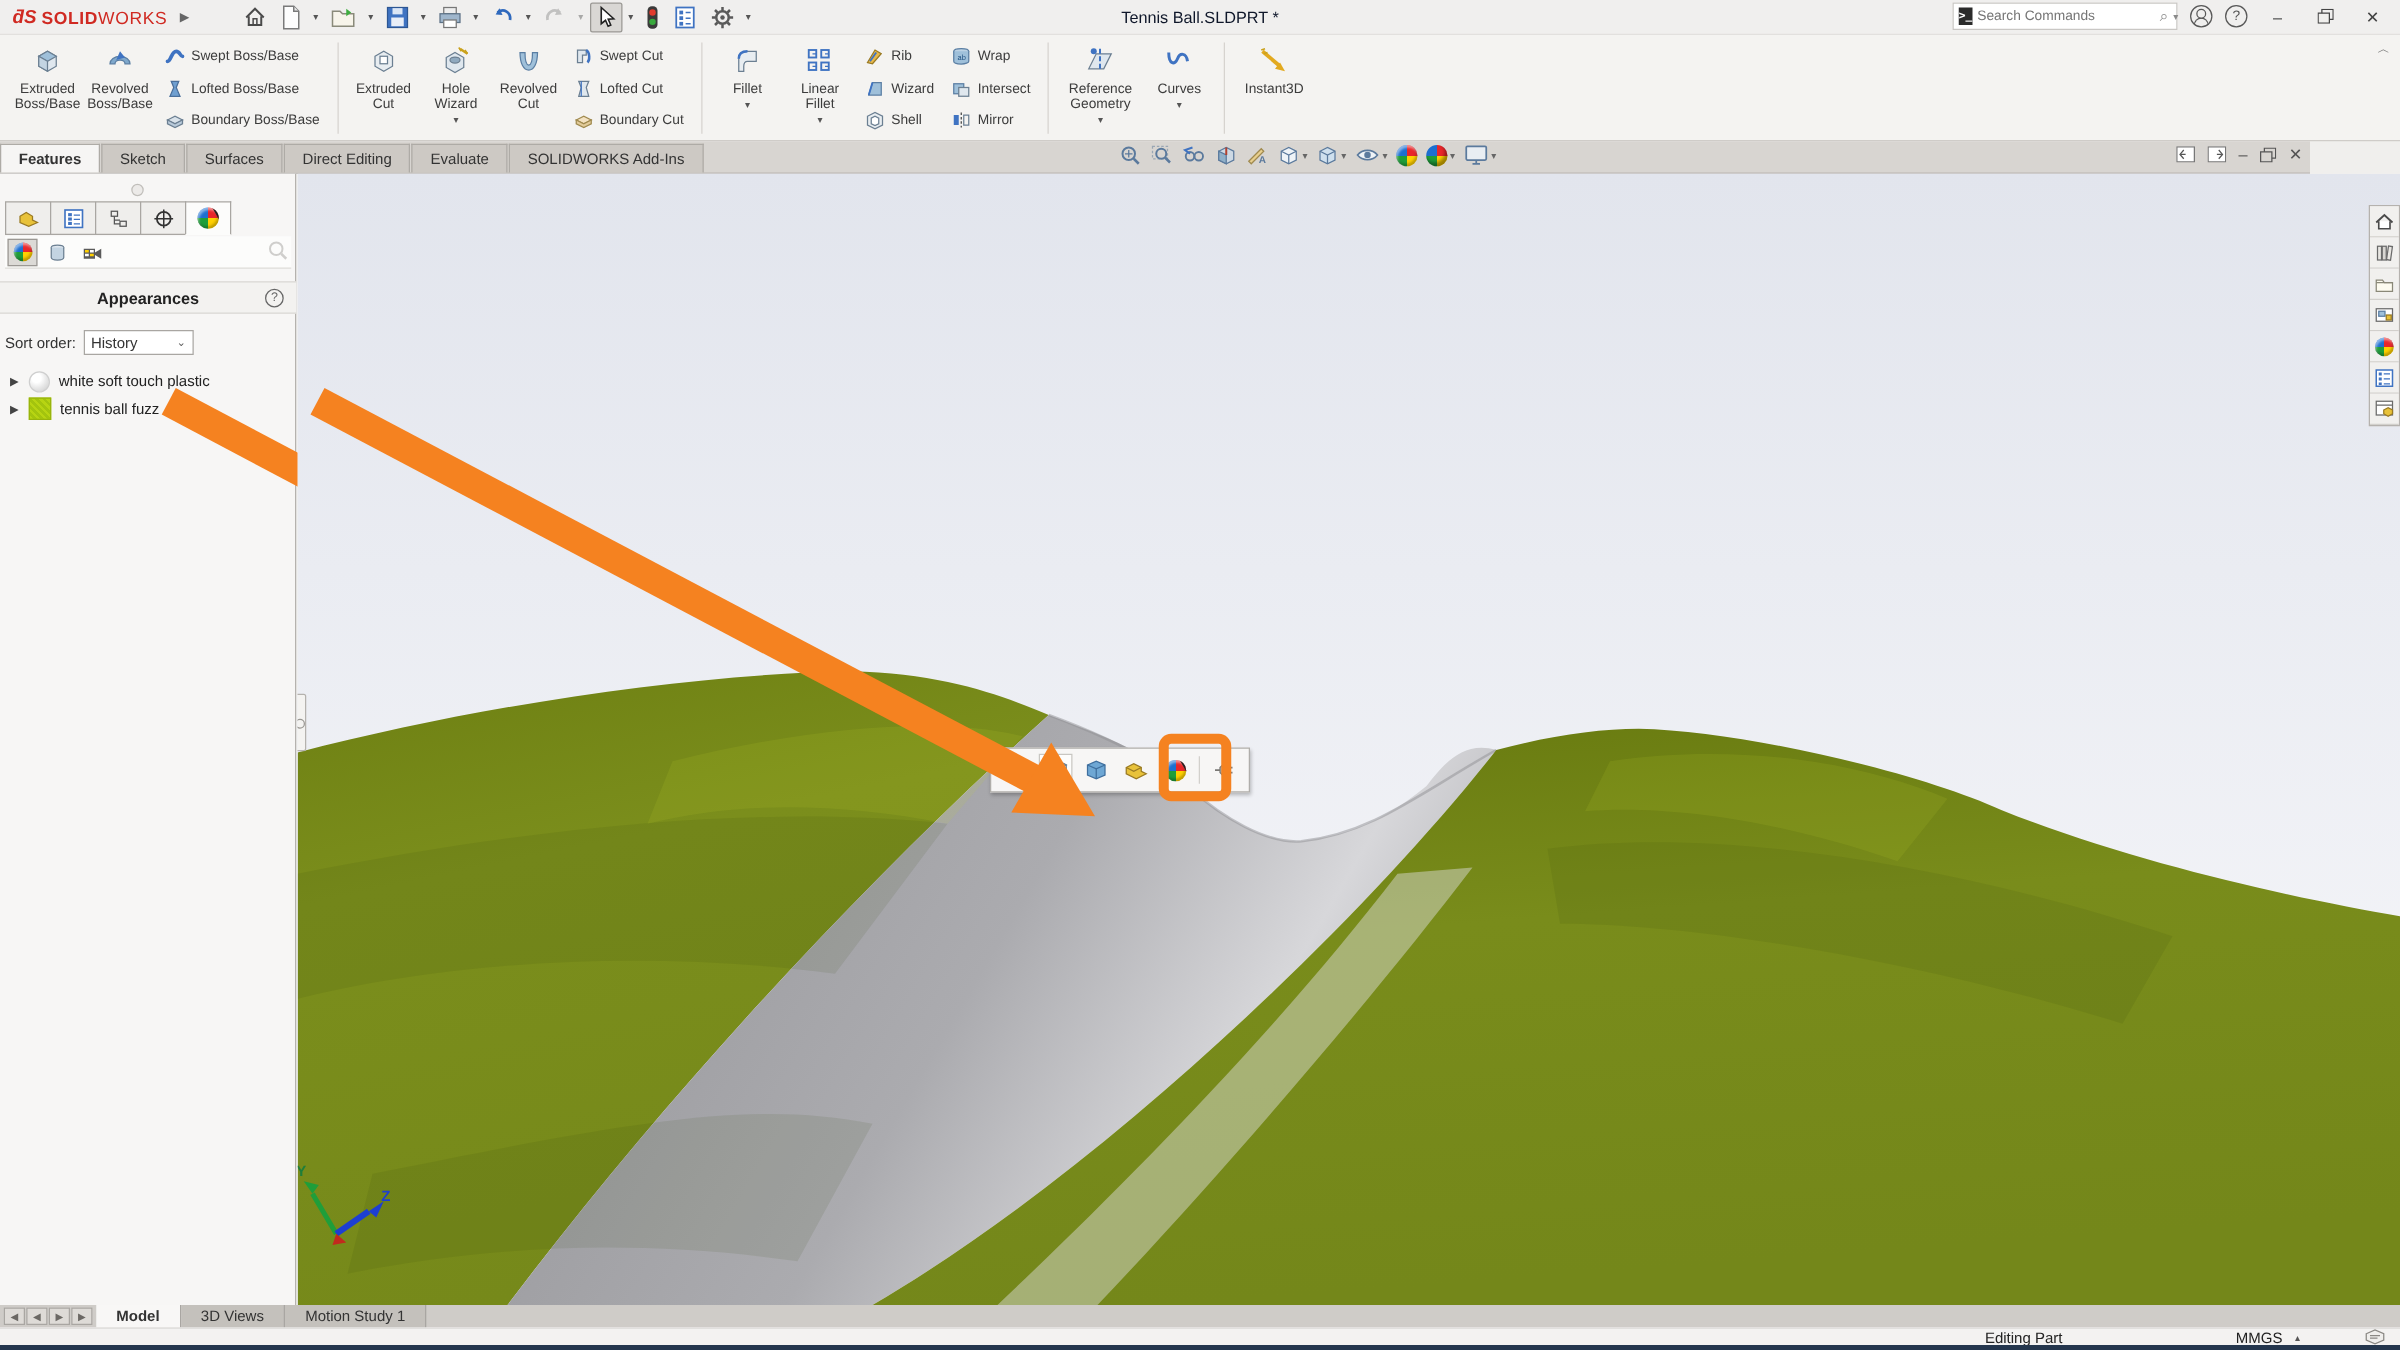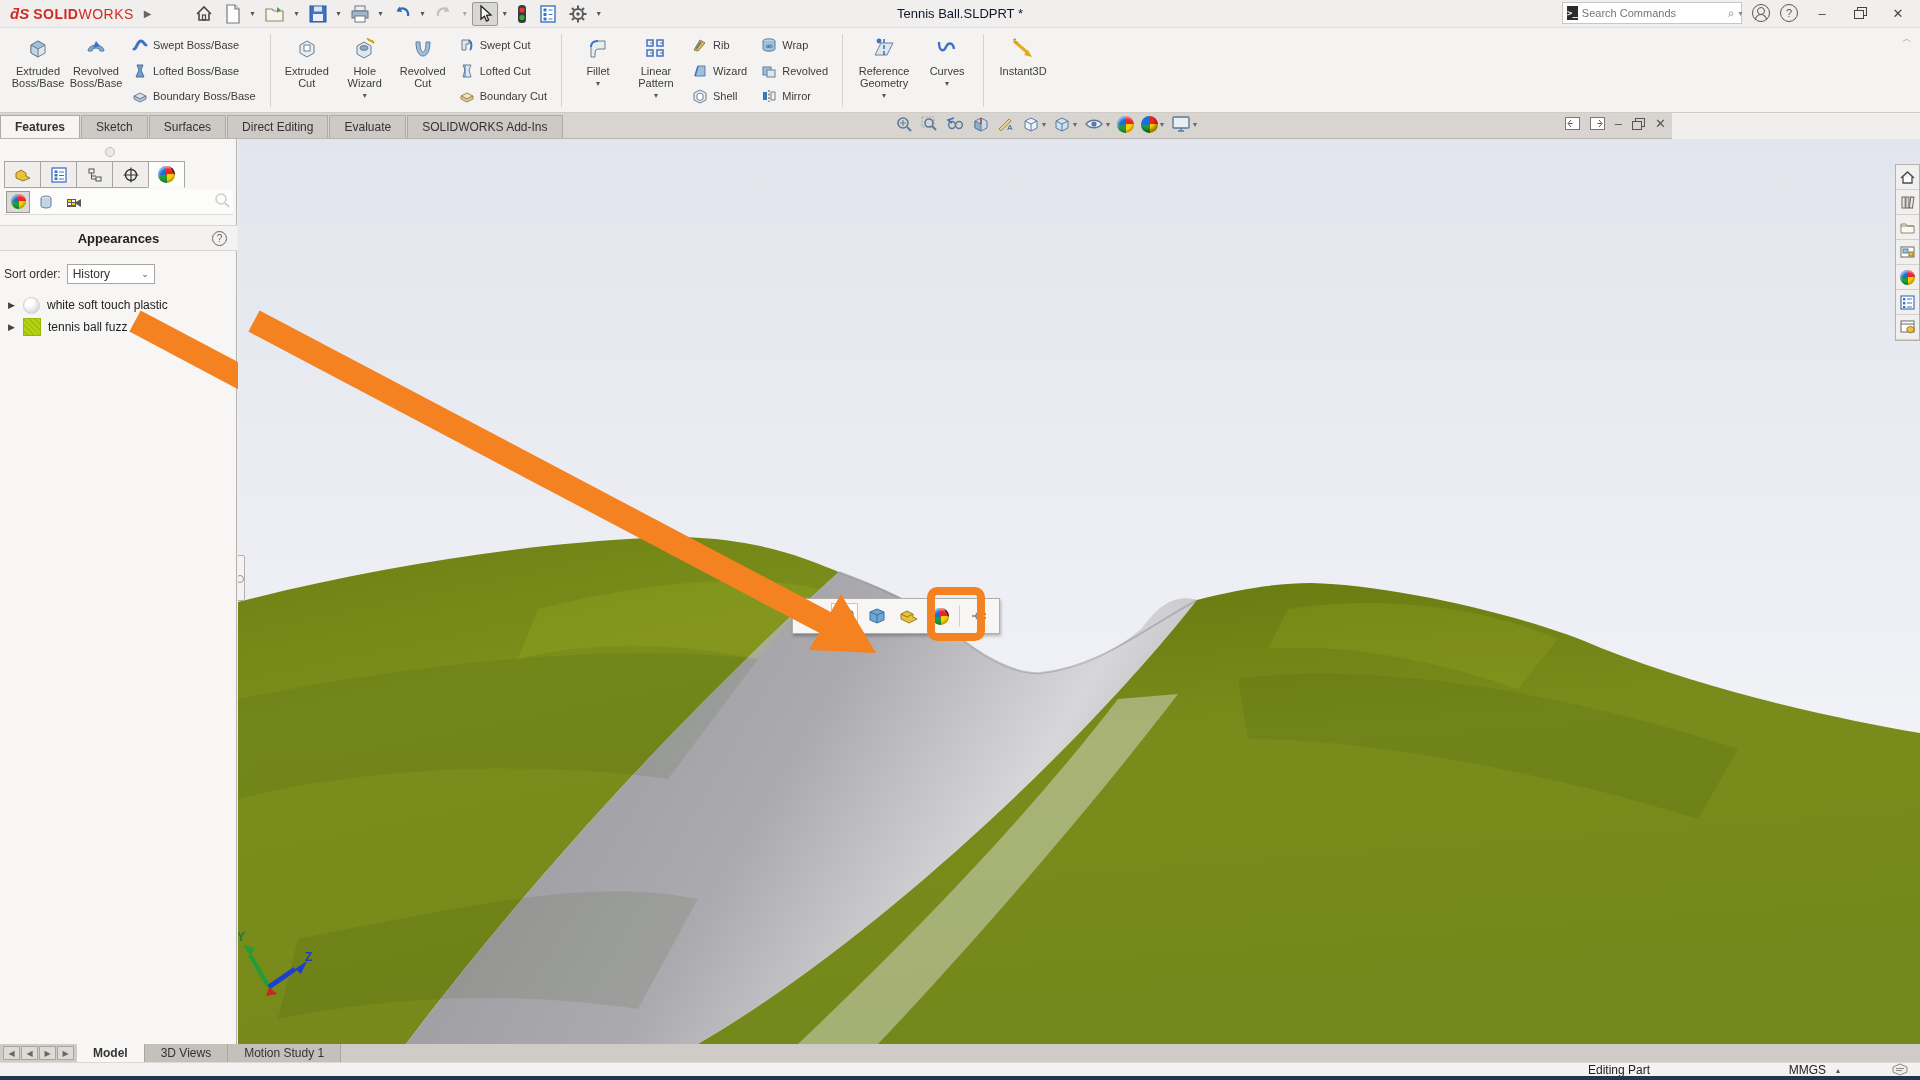--- a/index.html
+++ b/index.html
@@ -43,21 +43,21 @@
   .rsep { width:1px; background:#d6d3cf; margin:3px 2px; }
   .rlarge { width:56px; display:flex; flex-direction:column; align-items:center; justify-content:flex-start; padding-top:4px; border:1px solid transparent; border-radius:2px; }
   .rlarge .ric { height:26px; display:flex; align-items:center; }
   .rlarge .rlab { font-size:11px; line-height:12px; text-align:center; color:#3c3c3c; margin-top:3px; }
   .rlarge .rdrop { font-size:8px; color:#555; margin-top:2px; }
   .rsmallcol { display:flex; flex-direction:column; justify-content:space-between; padding:4px 2px; }
   .rsmall { display:flex; align-items:center; gap:5px; height:20px; padding:0 4px; font-size:11px; color:#3c3c3c; white-space:nowrap; }
   .ribbon-collapse { position:absolute; right:8px; top:4px; color:#777; font-size:10px; }
 
   
-  .tabstrip { position:absolute; left:0; top:113px; width:1672px; height:26px; background:#d8d5d1;
+  .tabstrip { position:absolute; left:0; top:113px; width:1848px; height:26px; background:#d8d5d1;
     border-bottom:1px solid #b9b6b2; display:flex; align-items:flex-end; }
   .ftab { padding:4px 14px 4px; font-size:12px; color:#333; background:#cdc9c4; border:1px solid #aeaba6; border-bottom:none; margin-right:1px; }
   .ftab.active { background:#f6f5f4; font-weight:bold; }
   .headsup { position:absolute; left:895px; top:2px; display:flex; align-items:center; gap:7px; }
   .hu { display:flex; align-items:center; gap:2px; }
   .hu svg { display:block; }
   .hu .drop { font-size:8px; color:#666; }
   .doccontrols { position:absolute; right:6px; top:3px; display:flex; align-items:center; gap:10px; color:#555; }
   .doccontrols svg { display:block; }
 
@@ -368,21 +368,21 @@
           <svg width="26" height="24" viewBox="0 0 26 24">
               <g fill="none" stroke="#3f73c2" stroke-width="1.5">
                 <rect x="4" y="3" width="6" height="6"></rect>
                 <rect x="14" y="3" width="6" height="6"></rect>
                 <rect x="4" y="13" width="6" height="6"></rect>
                 <rect x="14" y="13" width="6" height="6"></rect>
               </g>
               <path d="M7 6h3M17 6h3M7 16h3M17 16h3" stroke="#3f73c2"></path>
             </svg>
         </span>
-        <span class="rlab">Linear Pattern</span>
+        <span class="rlab">Linear Fillet</span>
         <span class="rdrop">▾</span>
       </div>
       <div class="rsmallcol">
         <div class="rsmall">
           <svg width="16" height="16" viewBox="0 0 16 16">
               <path d="M2 13 L8 3 L13 6 L6 14 Z" fill="#e8b84a" stroke="#9a7a22"></path>
               <path d="M4 12 L9 5" stroke="#3f73c2" stroke-width="1.5"></path>
             </svg>
           <span>Rib</span>
         </div>
@@ -408,21 +408,21 @@
               <path d="M2 4 v8 a6 2.2 0 0 0 12 0 V4" fill="#9fc0da" stroke="#5a7ea3"></path>
               <text x="5" y="11" font-size="6" fill="#205080" font-family="Liberation Sans">ab</text>
             </svg>
           <span>Wrap</span>
         </div>
         <div class="rsmall">
           <svg width="16" height="16" viewBox="0 0 16 16">
               <rect x="2" y="4" width="8" height="8" fill="#9fc0da" stroke="#5a7ea3"></rect>
               <rect x="6" y="7" width="8" height="7" fill="#dfe7ee" stroke="#6b7f92"></rect>
             </svg>
-          <span>Revolved</span>
+          <span>Intersect</span>
         </div>
         <div class="rsmall">
           <svg width="16" height="16" viewBox="0 0 16 16">
               <path d="M2 4 h4 v8 H2z" fill="#3f73c2"></path>
               <path d="M10 4 h4 v8 h-4z" fill="none" stroke="#6b7f92"></path>
               <path d="M8 2 v12" stroke="#444" stroke-dasharray="2 1.5"></path>
             </svg>
           <span>Mirror</span>
         </div>
       </div>

